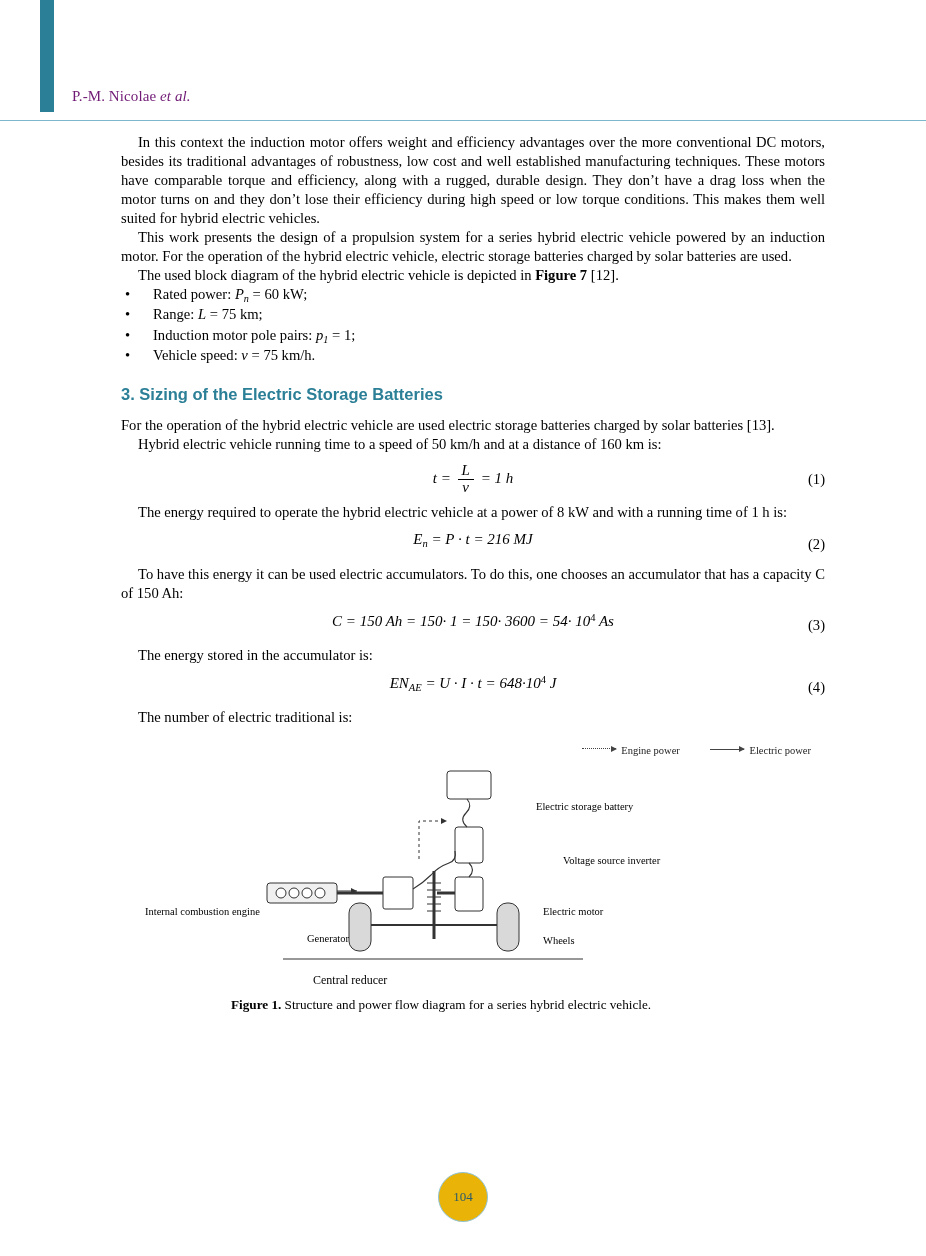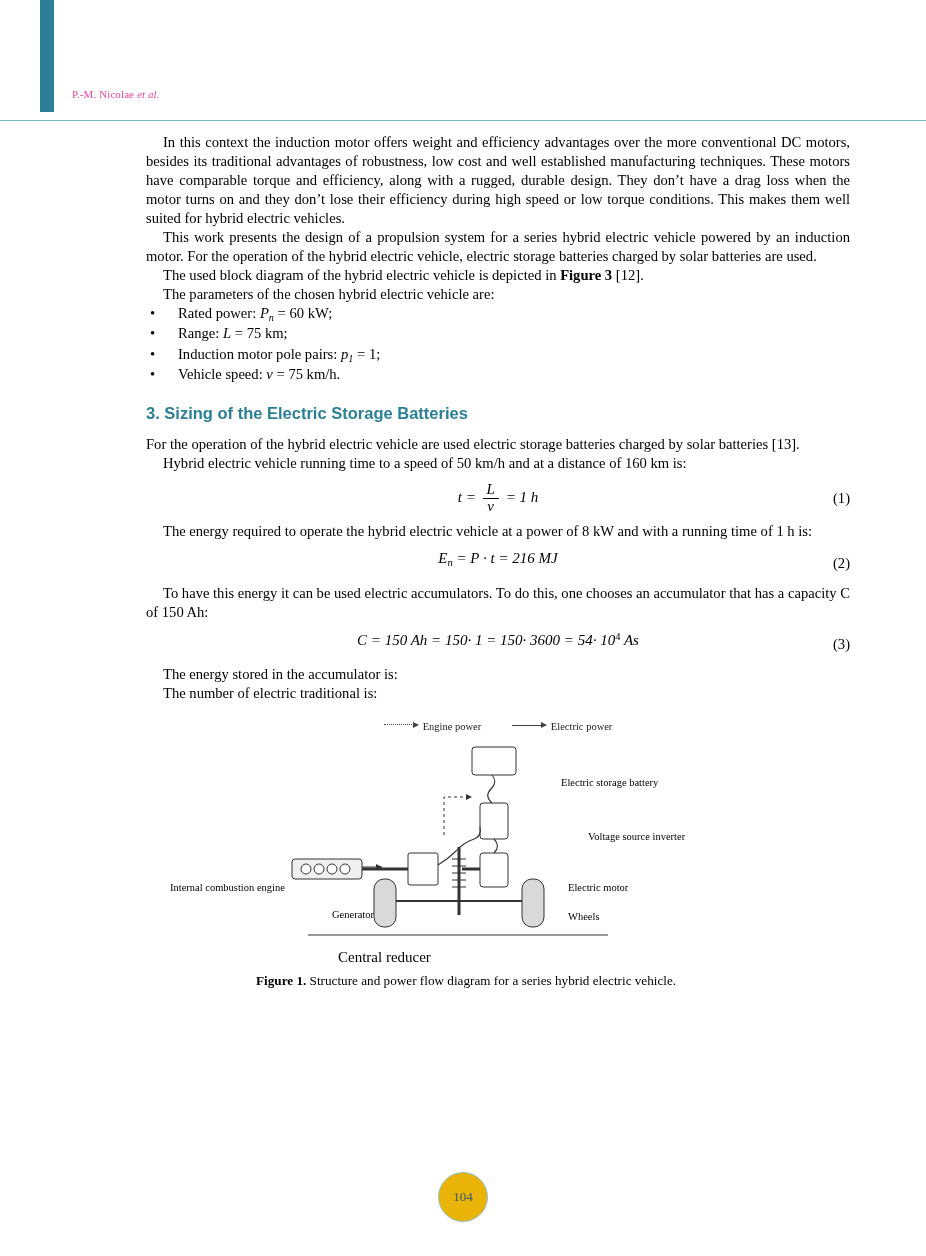--- a/index.html
+++ b/index.html
@@ -30,30 +30,30 @@
     left: 0;
     top: 120px;
     width: 926px;
     height: 1px;
     background: #7bb8cc;
   }
   .running-head {
     position: absolute;
     left: 72px;
     top: 88px;
-    font-size: 11px;
-    color: #ec4899;
+    font-size: 15px;
+    color: #701a75;
     letter-spacing: .1px;
   }
   .running-head .ital { font-style: italic; }
 
   
   .content {
     position: absolute;
-    left: 146px;
+    left: 121px;
     top: 133px;
     width: 704px;
   }
 
   p.body {
     margin: 0 0 0 0;
     font-size: 14.6px;
     line-height: 1.30;
     text-align: justify;
     text-justify: inter-word;
@@ -129,21 +129,21 @@
   .figure-wrap {
     position: relative;
     width: 704px;
     margin-top: 18px;
     height: 290px;
   }
   .legend {
     position: absolute;
     left: 0; right: 0;
     top: 0;
-    text-align: center;
+    text-align: right;
     font-size: 10.5px;
     color: #222;
   }
   .legend .key { display: inline-block; margin: 0 14px; white-space: nowrap; }
   .legend .dash-solid,
   .legend .dash-dotted {
     display: inline-block;
     width: 34px;
     height: 1px;
     background: #444;
@@ -206,24 +206,23 @@
   <span>P.-M. Nicolae</span>
   <span class="ital">et al.</span>
 </div>
 
 <div class="content">
 
   <p class="body indent">In this context the induction motor offers weight and efficiency advantages over the more conventional DC motors, besides its traditional advantages of robustness, low cost and well established manufacturing techniques. These motors have comparable torque and efficiency, along with a rugged, durable design. They don’t have a drag loss when the motor turns on and they don’t lose their efficiency during high speed or low torque conditions. This makes them well suited for hybrid electric vehicles.</p>
   <p class="body indent">This work presents the design of a propulsion system for a series hybrid electric vehicle powered by an induction motor. For the operation of the hybrid electric vehicle, electric storage batteries charged by solar batteries are used.</p>
 
   <p class="body indent">
-    <span>The used block diagram of the hybrid electric vehicle is depicted in </span><b>Figure 3</b><span> [12].</span>
+    <span>The used block diagram of the hybrid electric vehicle is depicted in </span><b>Figure 7</b><span> [12].</span>
   </p>
 
-  <p class="body indent">The parameters of the chosen hybrid electric vehicle are:</p>
 
   <ul class="params">
     <li>
       <span>Rated power:</span>
       <span class="it">P</span><span class="sub">n</span>
       <span>= 60 kW;</span>
     </li>
     <li>
       <span>Range:</span>
       <span class="it">L</span><span class="sub"></span>
@@ -271,20 +270,26 @@
 
   <div class="eq-row">
     <div class="eq-body">
       <span class="it">C = 150  Ah = 150· 1 = 150· 3600 = 54· 10</span><span class="sup">4</span><span class="it">  As</span>
     </div>
     <div class="eq-num">(3)</div>
   </div>
 
   <p class="body indent">The energy stored in the accumulator is:</p>
 
+  <div class="eq-row">
+    <div class="eq-body">
+      <span class="it">EN</span><span class="sub">AE</span><span class="it"> = U · I · t = 648·10</span><span class="sup">4</span><span class="it"> J</span>
+    </div>
+    <div class="eq-num">(4)</div>
+  </div>
 
   <p class="body indent">The number of electric traditional is:</p>
 
 
   <div class="figure-wrap">
 
     <div class="legend">
       <span class="key">
         <span class="dash-dotted"></span><span>Engine power</span>
       </span>
@@ -348,21 +353,21 @@
         </g>
       </svg>
     </div>
 
     <div style="position:absolute; left:415px; top:56px; font-size:10.5px;">Electric storage battery</div>
     <div style="position:absolute; left:422px; top:110px; font-size:10.5px;margin-left:20px;">Voltage source inverter</div>
     <div style="position:absolute; left:24px; top:161px; font-size:10.5px;">Internal combustion engine</div>
     <div style="position:absolute; left:422px; top:161px; font-size:10.5px;">Electric motor</div>
     <div style="position:absolute; left:186px; top:188px; font-size:10.5px;">Generator</div>
     <div style="position:absolute; left:422px; top:190px; font-size:10.5px;">Wheels</div>
-    <div style="position:absolute; left:192px; top:228px; font-size:15px;">Central reducer</div>
+    <div style="position:absolute; left:192px; top:228px; font-size:12px;">Central reducer</div>
 
     <div class="fig-caption">
       <b>Figure 1.</b><span> Structure and power flow diagram for a series hybrid electric vehicle.</span>
     </div>
   </div>
 
 </div>
 
 <div class="page-badge">104</div>
 

